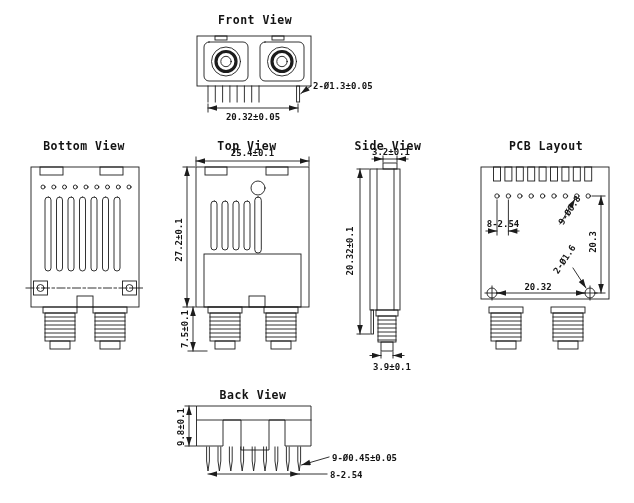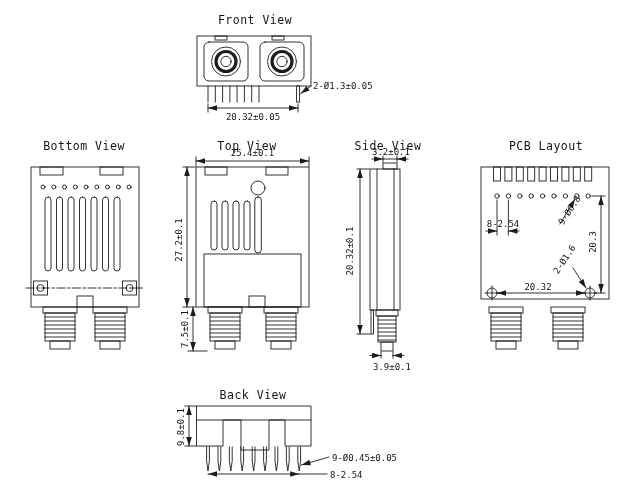--- a/index.html
+++ b/index.html
@@ -1,16 +1,16 @@
 <!DOCTYPE html>
 <html><head>
 <meta charset="utf-8">
 <style>
   html,body{margin:0;padding:0;background:#ffffff;}
-  .canvas{position:relative;width:634px;height:503px;background:#ffffff;overflow:hidden;}
+  .canvas{position:relative;width:634px;height:503px;background:#ffffff;overflow:hidden;font-weight:bold;}
   svg text{fill:#141414;stroke:none;font-family:"DejaVu Sans Mono","Liberation Mono",monospace;}
   svg .vtitle{font-size:11.5px;letter-spacing:0.5px;}
   svg .dim{font-size:9px;}
   svg .ln{fill:none;stroke:#1c1c1c;stroke-width:0.9;stroke-linecap:square;}
 </style>
 </head>
 <body>
 
 <div class="canvas">
 <svg width="634" height="503" viewBox="0 0 634 503">

